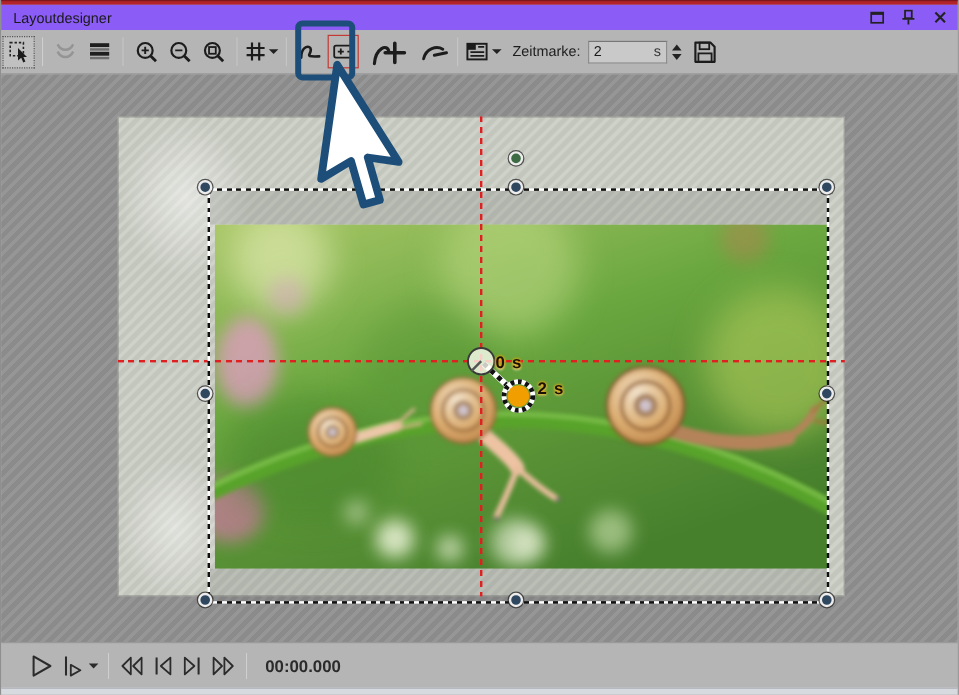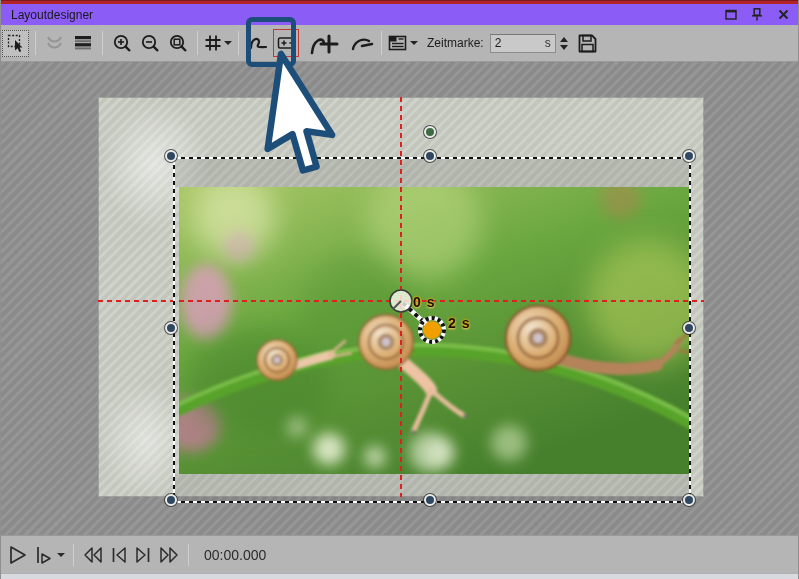--- a/index.html
+++ b/index.html
@@ -57,21 +57,21 @@
   .kflabel { position:absolute; font-size:14px; font-weight:bold; color:#181204;
     text-shadow:0 0 2px #f0a400, 0 0 3px #f0a400, 0 1px 2px rgba(255,255,255,.7); letter-spacing:1px; }
 
   
   #hl-square { position:absolute; left:245px; top:17px; width:50px; height:50px;
     border:5px solid #1d4e79; border-radius:6px; z-index:40; }
   #big-cursor { position:absolute; left:248px; top:50px; z-index:41; }
 
   
   #transport { position:absolute; left:0; top:535px; width:100%; height:38px; background:#b5b5b5;
-    border-top:1px solid #9a9a9a; display:flex; align-items:center; padding-left:3px; }
+    border-top:1px solid #9a9a9a; display:flex; align-items:center; padding-left:20px;font-weight:bold; }
   .pbtn { display:flex; align-items:center; justify-content:center; margin:0 3px; }
   #time { font-size:14px; color:#2b2b2b; margin-left:10px; }
   #statusstrip { position:absolute; left:0; top:573px; width:100%; height:6px; background:#d7dade; border-top:1px solid #aeb2b8; }
 </style>
 </head>
 <body>
 
 <div id="window">
   <div id="accent"></div>
 

